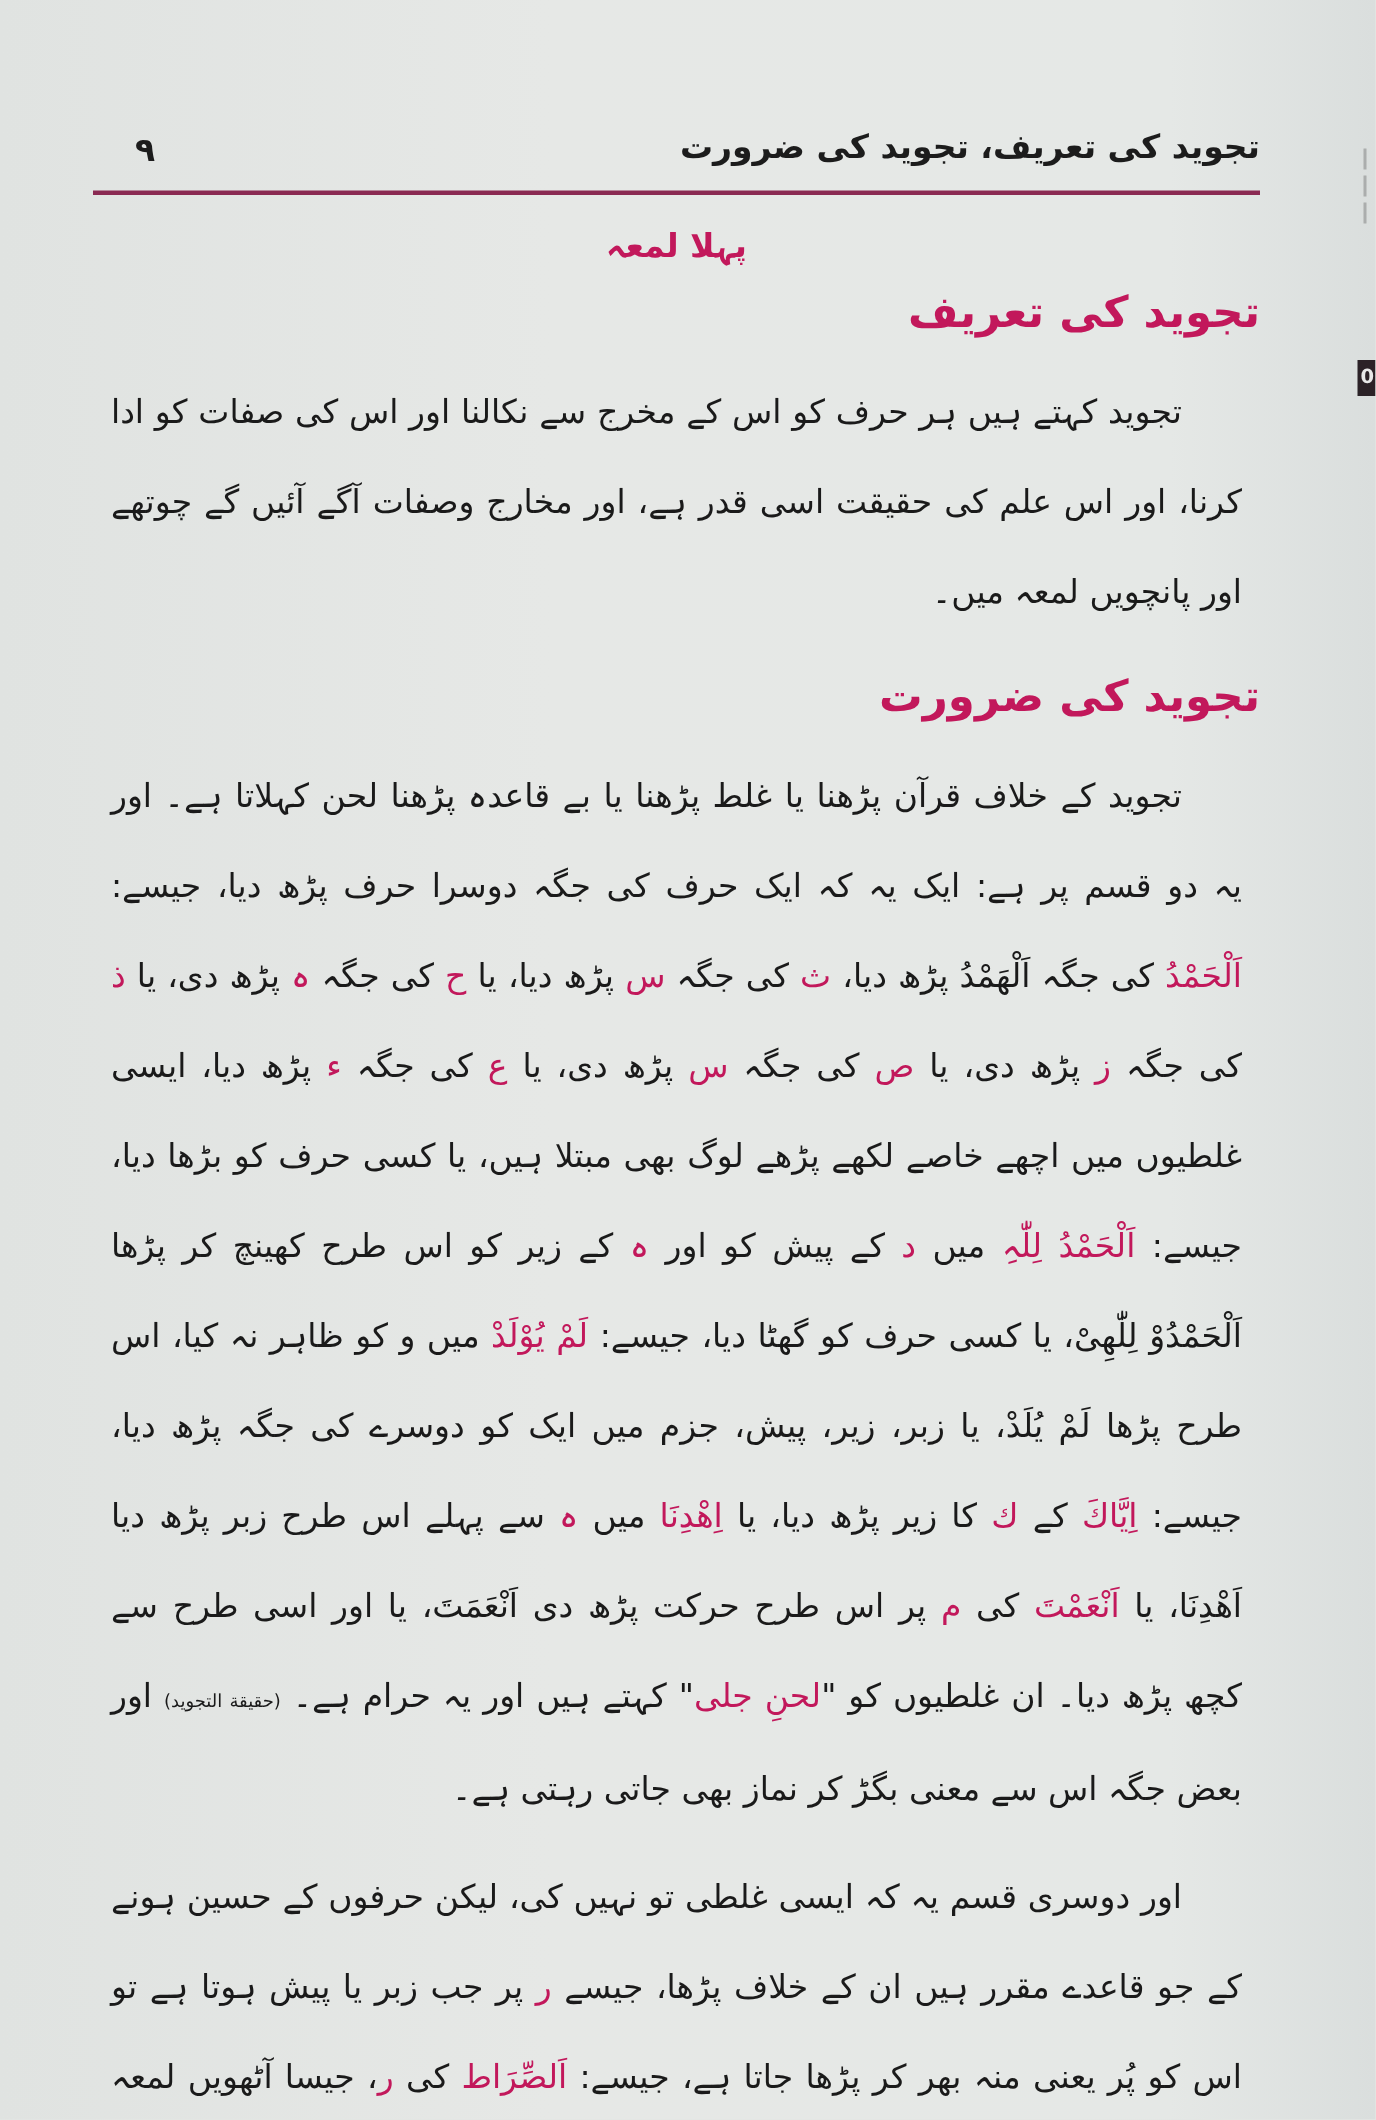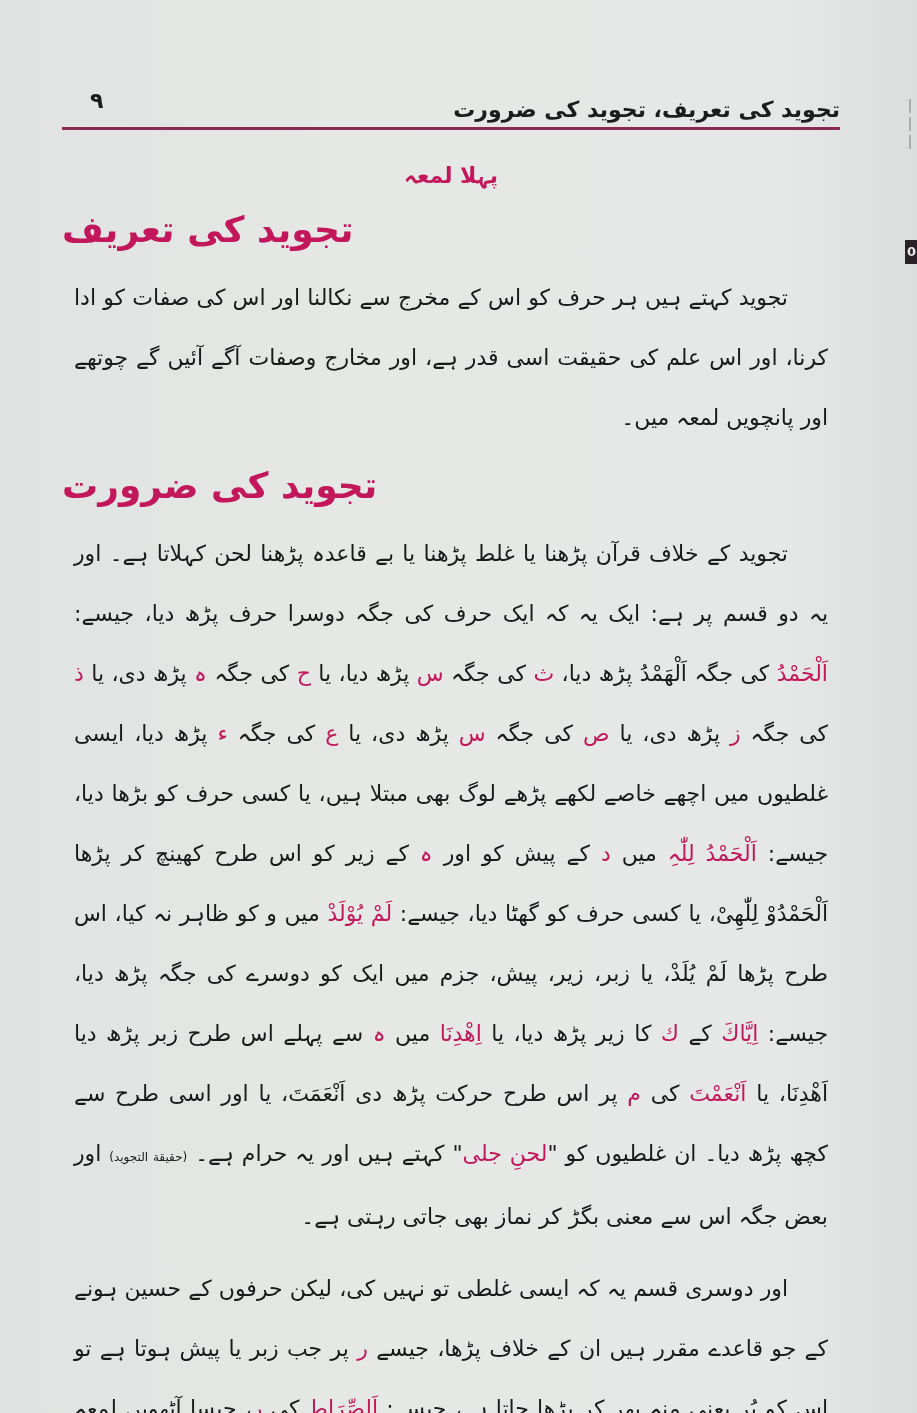--- a/index.html
+++ b/index.html
@@ -21,42 +21,42 @@
   .tab-marker {
     position: absolute; right: 0; top: 240px; width: 10px; height: 24px;
     background: #2b2227; color: #e8e8e8; font-size: 13px; font-weight: bold;
     line-height: 24px; text-align: left; padding-left: 2px; overflow: hidden;
     font-family: "DejaVu Sans", sans-serif;
   }
   .header {
     position: absolute; left: 62px; top: 86px; width: 778px; height: 40px;
   }
   .running-head {
-    position: absolute; right: 0; top: 11px;
+    position: absolute; right: 0; top: 0;
     font-family: "DejaVu Sans", sans-serif; font-size: 22px; font-weight: bold;
     color: #1c1c1c; direction: rtl;
   }
   .page-number {
     position: absolute; left: 28px; top: 2px;
     font-size: 22px; font-weight: bold; color: #1c1c1c;
   }
   .rule {
     position: absolute; left: 62px; top: 127px; width: 778px; height: 3px;
     background: #8a2a52;
   }
   .body-area {
     position: absolute; left: 62px; top: 148px; width: 778px;
     direction: rtl; color: #1a1a1a;
   }
   .lamah {
     text-align: center; color: #c2185b; font-size: 22px; font-weight: bold;
-    line-height: 34px; margin: 11px;
+    line-height: 34px; margin: 0;
   }
   .title {
-    text-align: left; color: #c2185b; font-size: 36px; font-weight: bold;
+    text-align: right; color: #c2185b; font-size: 29px; font-weight: bold;
     line-height: 52px; margin: 0 0 6px 0;
   }
   .para {
     font-size: 22px; line-height: 60px; text-align: justify; margin: 12px;
     text-align-last: right;
   }
   .para.indent { text-indent: 40px; }
   .hl { color: #c2185b; }
   .ref { font-size: 12px; }
   .section2 { margin-top: 12px; }

